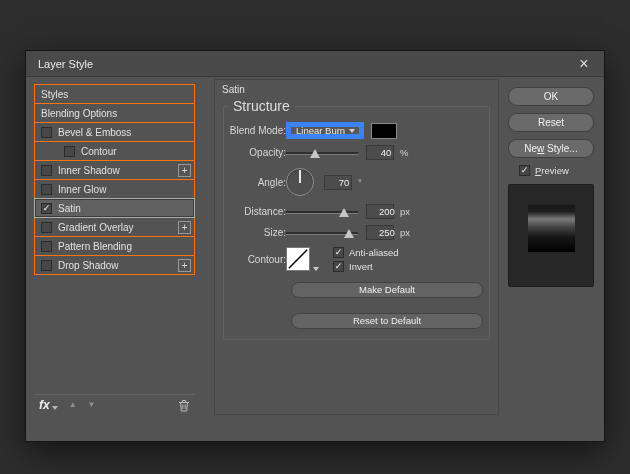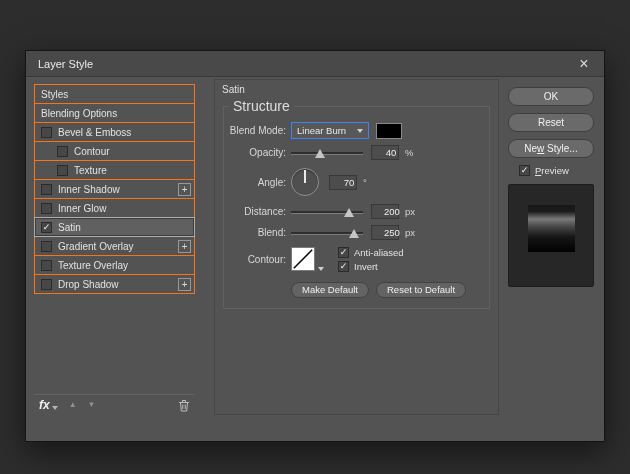--- a/index.html
+++ b/index.html
@@ -30,21 +30,21 @@
   }
 
   
   .sidebar { position:absolute; left:8px; top:33px; width:161px; height:331px; }
   .sb-item {
     height:20px; display:flex; align-items:center; gap:6px; padding:0 6px;
     background:#535353; border:1px solid #f97316; margin-top:-1px;
     font-size:10px; color:#e2e2e2; position:relative; white-space:nowrap;
   }
   .sb-item:first-child { margin-top:0; }
-  .sb-item.indent { padding-left:22px; }
+  .sb-item.indent { padding-left:29px; }
   .sb-item.selected {
     background:#606060; border:1px solid #adadad; z-index:2;
     box-shadow:inset 0 0 0 1px #3c3c3c;
   }
   .cb {
     width:11px; height:11px; flex:none;
     background:#474747; border:1px solid #2b2b2b;
     display:inline-flex; align-items:center; justify-content:center;
   }
   .cb i { font-style:normal; font-weight:bold; font-size:9px; color:#f7f7f7; line-height:1; }
@@ -76,25 +76,25 @@
     border:1px solid #464646; background:#535353;
   }
   .panel-title { position:absolute; left:7px; top:4px; font-size:10px; color:#e0e0e0; }
   .group {
     position:absolute; left:8px; right:8px; top:18px;
     border:1px solid #616161; border-radius:1px; padding:8px 6px 10px 2px;
   }
   .group legend { font-size:14px; color:#dedede; padding:0 4px; margin-left:3px; }
   .row { display:flex; align-items:center; margin-bottom:6px; }
   .lbl {
-    width:60px; flex:none; text-align:right; margin-right:5px;
+    width:60px; flex:none; text-align:right; 
     font-size:10px; color:#d8d8d8; white-space:nowrap; overflow:hidden;
   }
   .dropdown {
-    width:78px; height:17px; background:#585858; border:1px solid #3b82f6;
+    width:78px; height:17px; background:#585858; border:5px solid #3b82f6;
     display:flex; align-items:center; padding:0 5px; gap:4px;
     font-size:9.5px; color:#e8e8e8; white-space:nowrap;
   }
   .dd-caret {
     margin-left:auto; width:0; height:0;
     border-left:3.5px solid transparent; border-right:3.5px solid transparent;
     border-top:4.5px solid #cfcfcf;
   }
   .swatch { width:26px; height:16px; margin-left:7px; background:#000; border:1px solid #8a8a8a; }
 
@@ -126,21 +126,21 @@
     margin-left:-1px; background:#e9e9e9;
   }
   .dial + .field { margin-left:10px; }
 
   .contour-row { align-items:center; }
   .contour-picker { position:relative; display:flex; align-items:flex-end; gap:3px; }
   .contour-thumb { display:block; border:1px solid #7a7a7a; background:#fff; }
   .contour-checks { margin-left:14px; display:flex; flex-direction:column; gap:3px; padding-top:1px; }
   .check-row { display:flex; align-items:center; gap:5px; font-size:9.5px; color:#e2e2e2; }
 
-  .def-buttons { margin:10px 0 0 65px; display:flex; gap:7px; }
+  .def-buttons { margin:10px 0 0 65px; display:flex; gap:15px;flex-direction:column; }
   .ps-btn {
     background:#636363; border:1px solid #424242; border-radius:8px;
     color:#f0f0f0; font-size:9.5px; height:16px; padding:0 10px;
     font-family:inherit; line-height:14px; white-space:nowrap;
   }
 
   
   .right-col { position:absolute; left:482px; top:36px; width:86px; }
   .big-btn {
     display:block; width:86px; height:19px; margin-bottom:7px;
@@ -185,24 +185,20 @@
       <div class="sb-item">
         <span class="cb"></span>
         <span>Bevel &amp; Emboss</span>
       </div>
 
       <div class="sb-item indent">
         <span class="cb"></span>
         <span>Contour</span>
       </div>
 
-      <div class="sb-item indent">
-        <span class="cb"></span>
-        <span>Texture</span>
-      </div>
 
       <div class="sb-item">
         <span class="cb"></span>
         <span>Inner Shadow</span>
         <span class="plus-btn">
             <i>+</i>
           </span>
       </div>
 
       <div class="sb-item">
@@ -220,21 +216,21 @@
       <div class="sb-item">
         <span class="cb"></span>
         <span>Gradient Overlay</span>
         <span class="plus-btn">
             <i>+</i>
           </span>
       </div>
 
       <div class="sb-item">
         <span class="cb"></span>
-        <span>Texture Overlay</span>
+        <span>Pattern Blending</span>
       </div>
 
       <div class="sb-item">
         <span class="cb"></span>
         <span>Drop Shadow</span>
         <span class="plus-btn">
             <i>+</i>
           </span>
       </div>
 
@@ -288,21 +284,21 @@
           <span class="lbl">Distance:</span>
           <div class="slider">
             <div class="track"></div>
             <div class="handle" style="left:80%"></div>
           </div>
           <span class="field">200</span>
           <span class="unit">px</span>
         </div>
 
         <div class="row">
-          <span class="lbl">Blend:</span>
+          <span class="lbl">Size:</span>
           <div class="slider">
             <div class="track"></div>
             <div class="handle" style="left:88%"></div>
           </div>
           <span class="field">250</span>
           <span class="unit">px</span>
         </div>
 
         <div class="row contour-row">
           <span class="lbl">Contour:</span>

